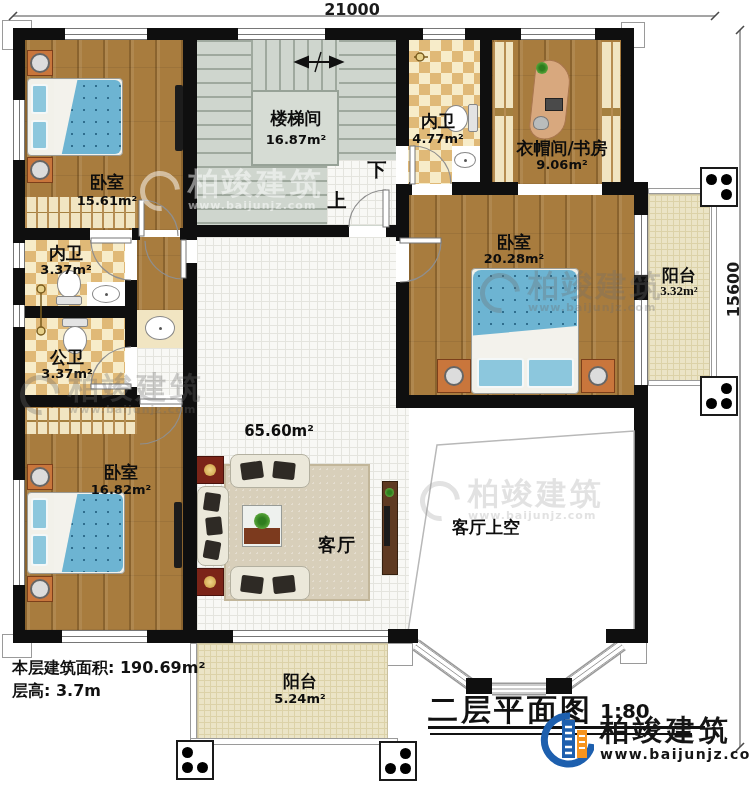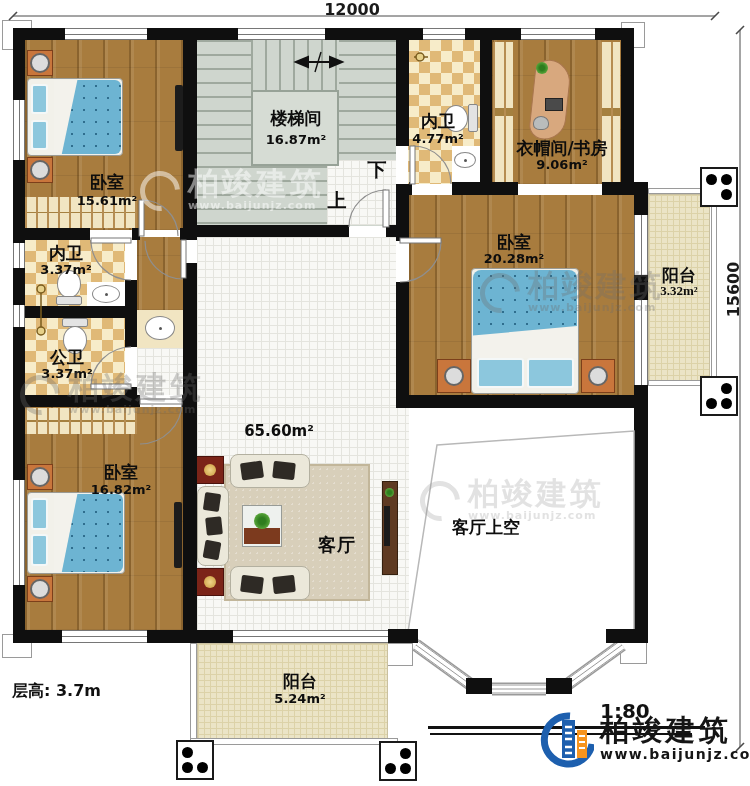--- a/index.html
+++ b/index.html
@@ -346,21 +346,21 @@
 
     <g stroke="#7a5c1e" stroke-width="1.5" fill="#e6d089">
       <line x1="414" y1="57" x2="428" y2="57"></line>
         <circle cx="420" cy="57" r="4"></circle>
       <line x1="41" y1="290" x2="41" y2="330"></line>
         <circle cx="41" cy="289" r="4"></circle>
         <circle cx="41" cy="331" r="4"></circle>
     </g>
   </svg>
 
-  <div class="dim" style="left:312px;top:0px;width:80px;">12000</div>
+  <div class="dim" style="left:312px;top:0px;width:80px;">21000</div>
   <div class="dim" style="left:693px;top:280px;width:80px;transform:rotate(-90deg);">15600</div>
 
   <div class="lbl lbl-name" style="left:107px;top:182px;">卧室</div>
   <div class="lbl lbl-area" style="left:107px;top:200px;">15.61m²</div>
   <div class="lbl lbl-name" style="left:296px;top:118px;">楼梯间</div>
   <div class="lbl lbl-area" style="left:296px;top:139px;">16.87m²</div>
   <div class="lbl lbl-name" style="left:438px;top:121px;">内卫</div>
   <div class="lbl lbl-area" style="left:438px;top:138px;">4.77m²</div>
   <div class="lbl lbl-name" style="left:562px;top:148px;">衣帽间/书房</div>
   <div class="lbl lbl-area" style="left:562px;top:164px;">9.06m²</div>
@@ -404,22 +404,24 @@
       </div>
   </div>
   <div class="wm wm-faint" style="left:420px;top:478px;">
     <div class="wm-arc"></div>
     <div>
         <div class="wm-cn">柏竣建筑</div>
     <div class="wm-url">www.baijunjz.com</div>
       </div>
   </div>
 
+  <div class="note" style="left:12px;top:658px;">本层建筑面积: 190.69m²</div>
   <div class="note" style="left:12px;top:681px;">层高: 3.7m</div>
 
+  <div class="tb-title" style="left:428px;top:690px;">二层平面图</div>
   <div class="tb-scale" style="left:600px;top:699px;">1:80</div>
   <div class="tb-line" style="left:428px;top:726px;width:277px;height:3px;"></div>
   <div class="tb-line" style="left:430px;top:733px;width:262px;height:2px;"></div>
 
   <div id="logo">
     <svg width="54" height="60" viewBox="0 0 54 60">
       <path d="M30 6 A24 24 0 1 0 52 34" stroke="#1d5fae" stroke-width="7" fill="none"></path>
       <rect x="22" y="10" width="13" height="38" fill="#1d5fae"></rect>
       <path d="M25 17 h7 M25 23 h7 M25 29 h7 M25 37 h7 M25 43 h7" stroke="#fff" stroke-width="2.5"></path>
       <rect x="37" y="20" width="10" height="28" fill="#f7941d"></rect>

